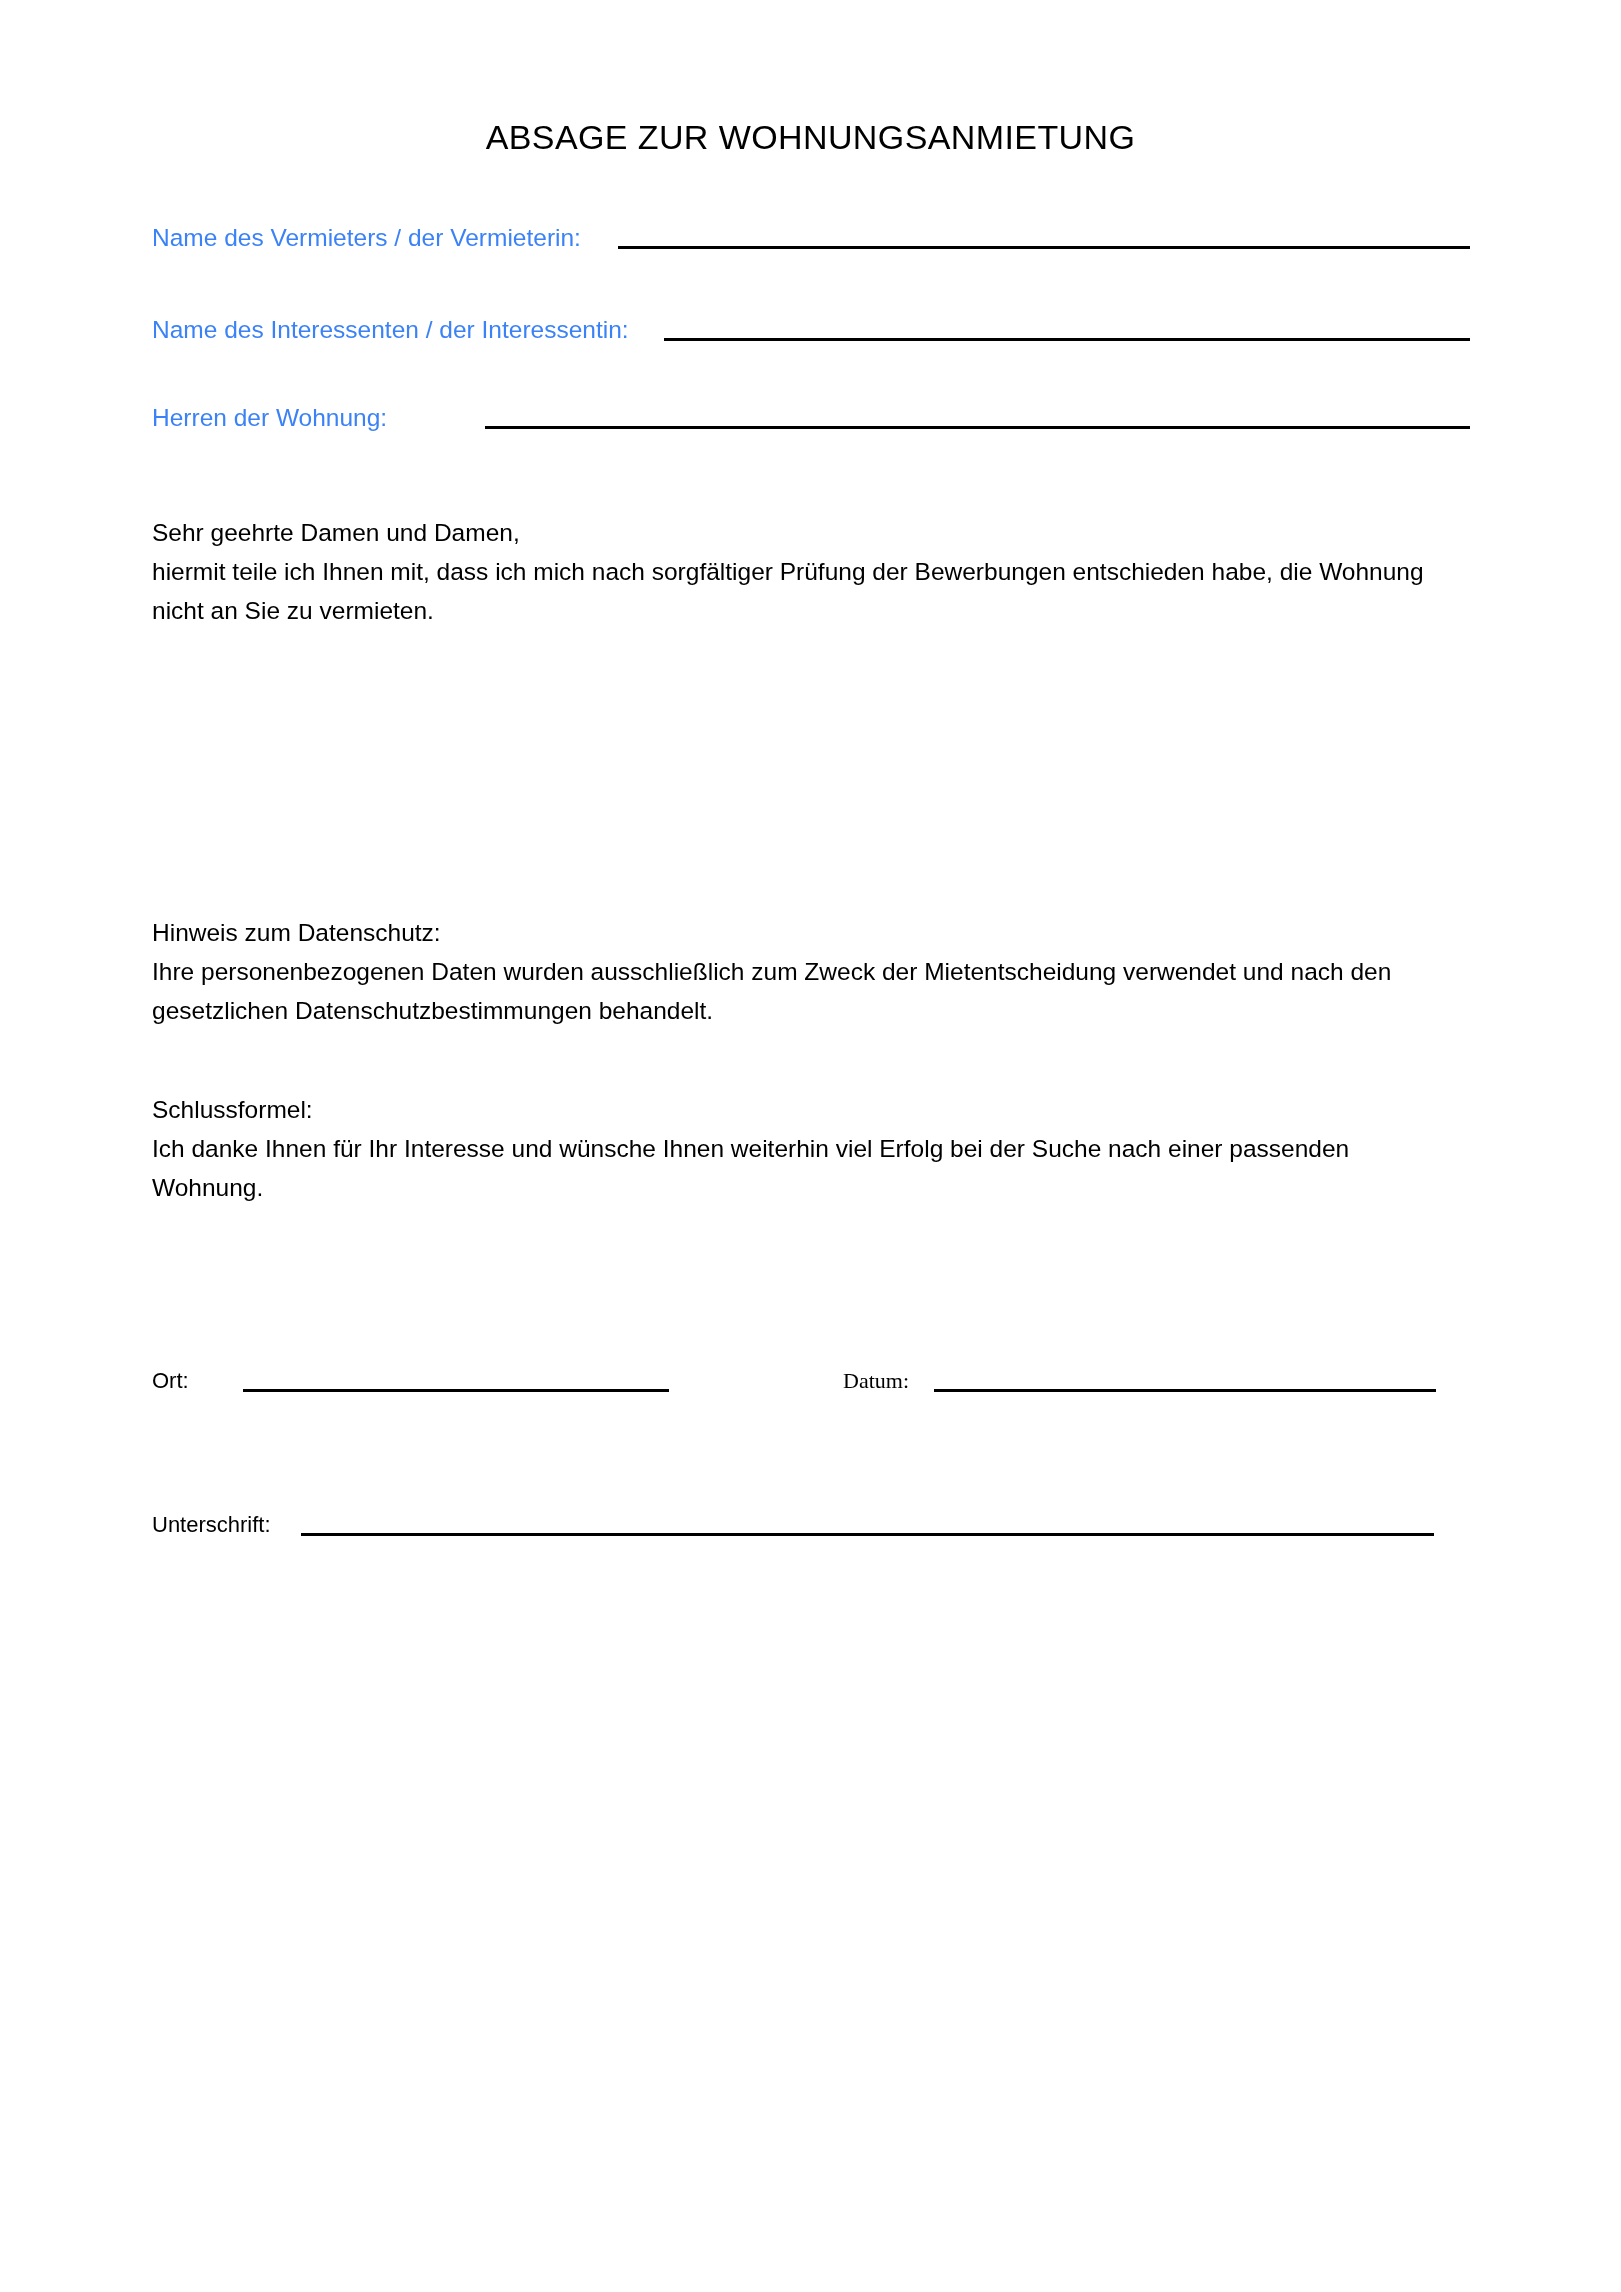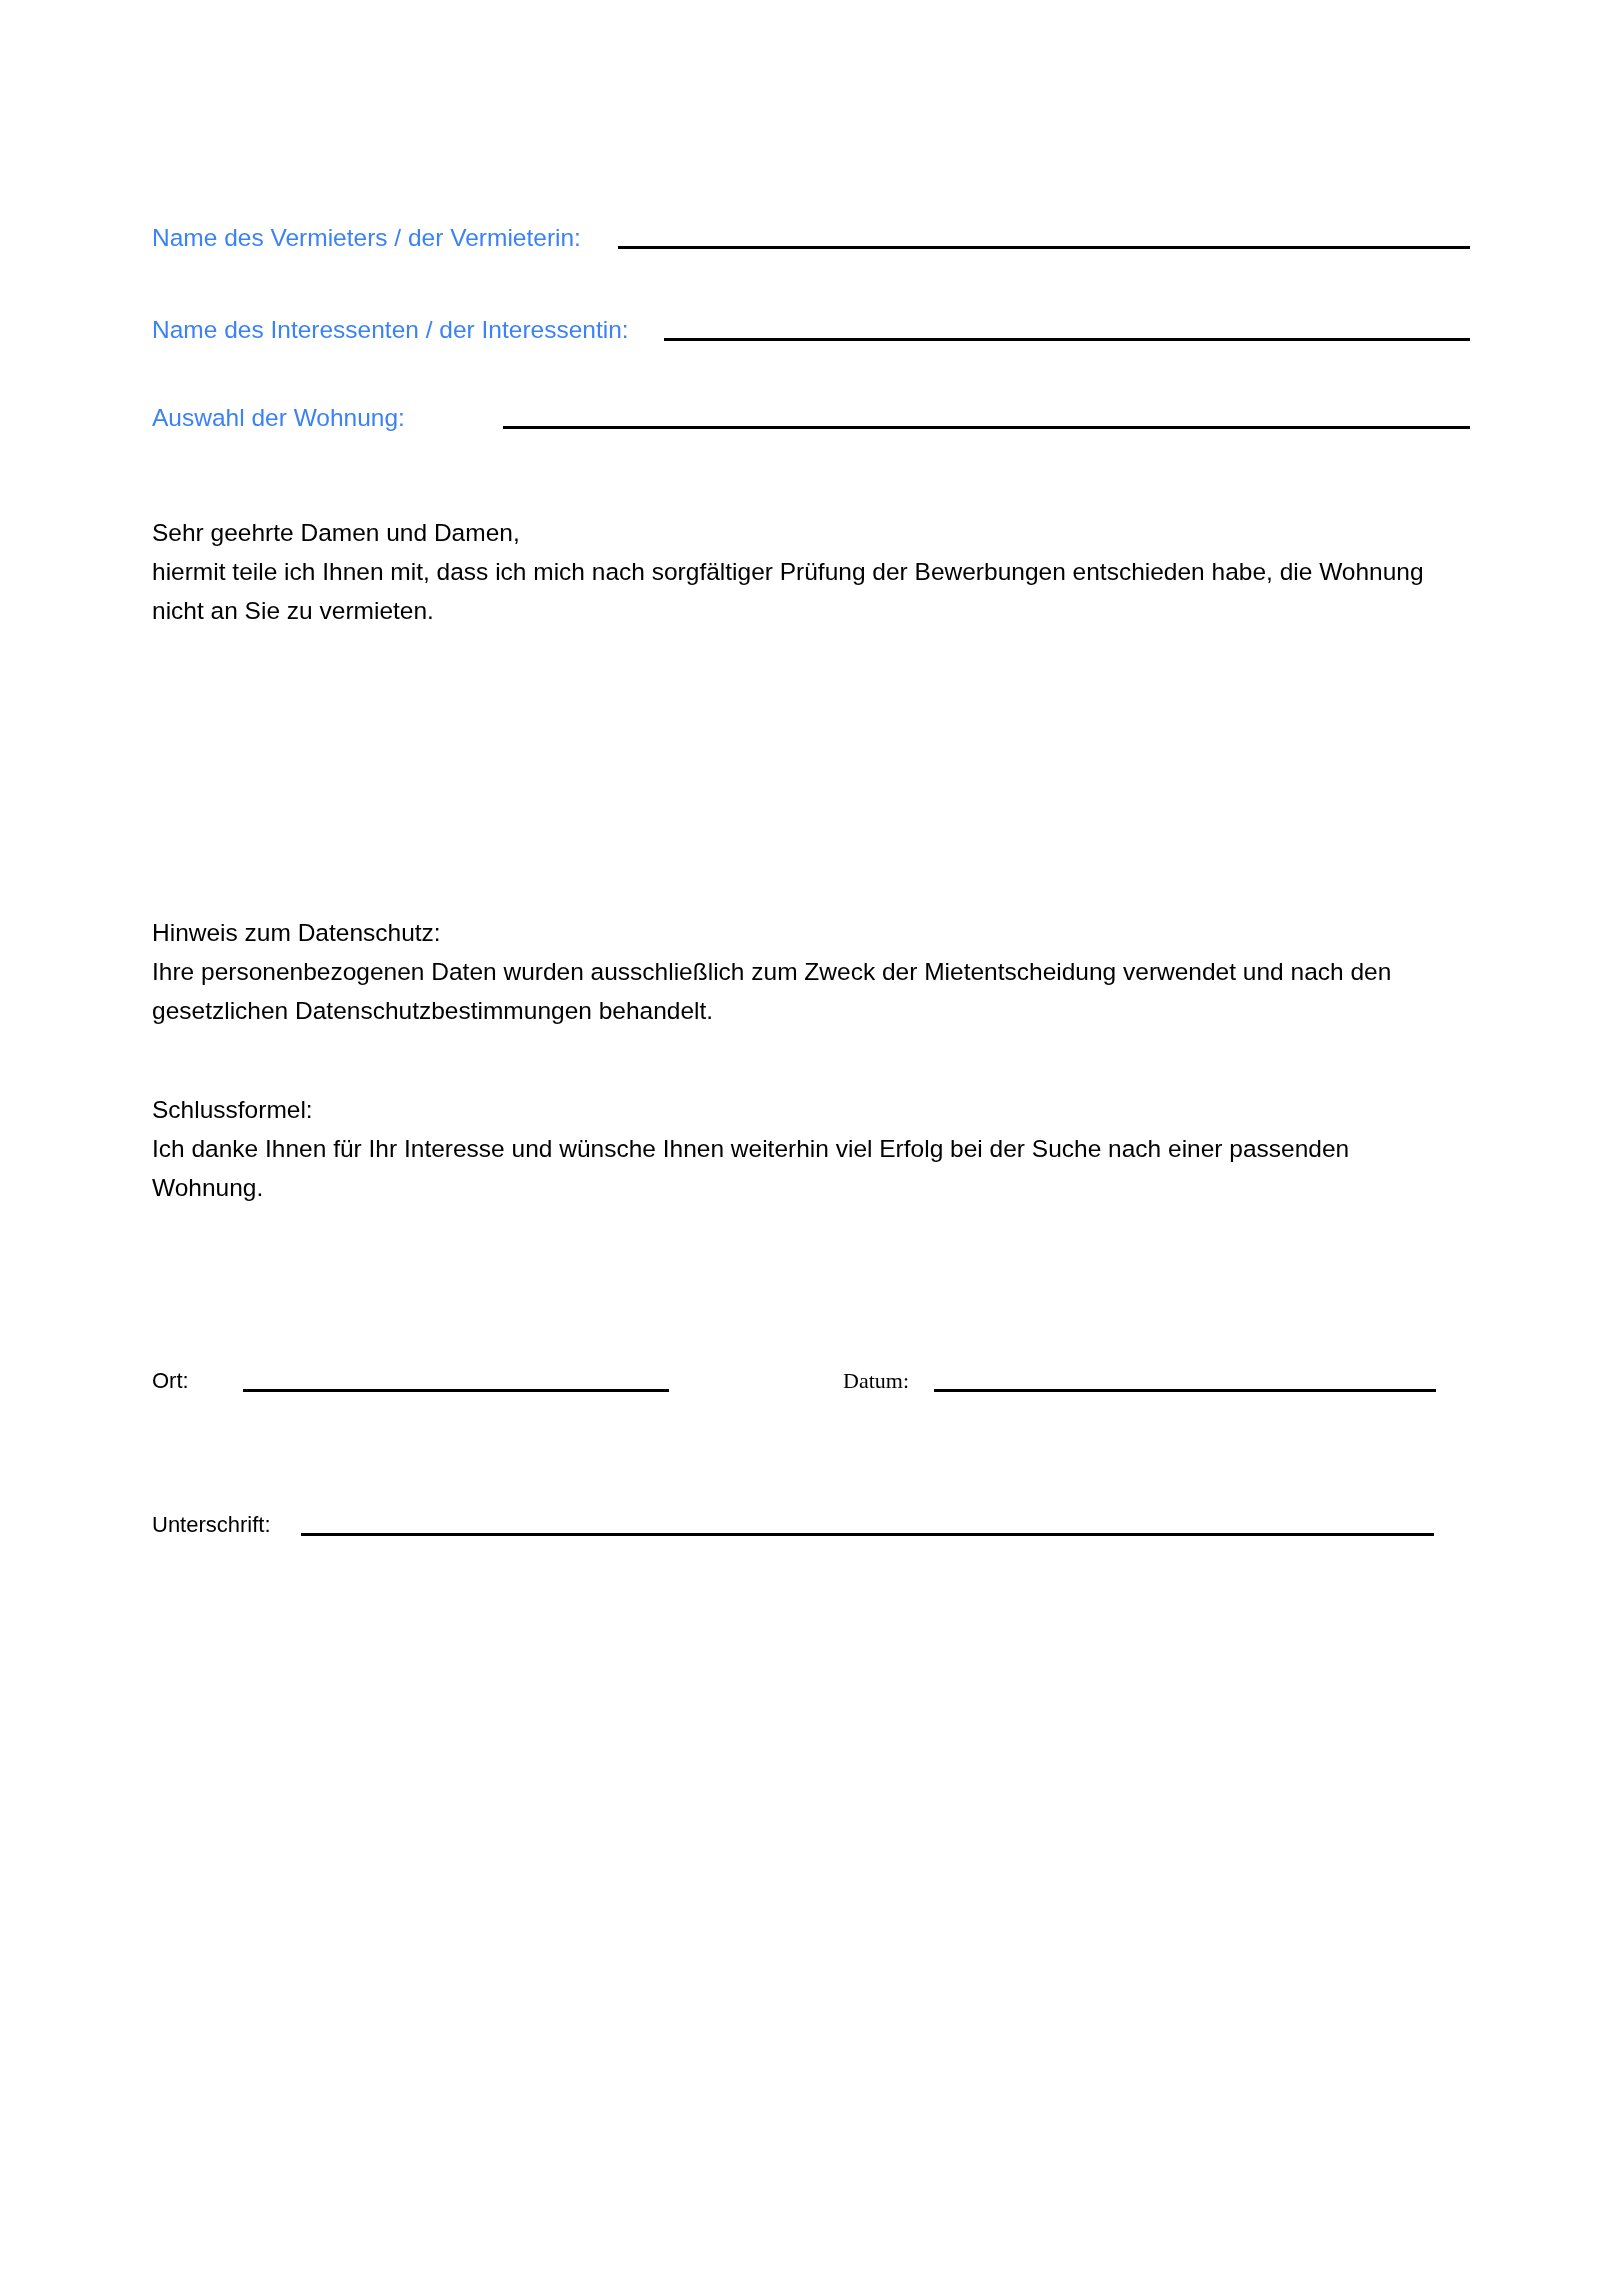--- a/index.html
+++ b/index.html
@@ -130,33 +130,34 @@
   .row-unterschrift .sig-rule {
     width: 1133px;
     margin-left: 30px;
   }
 </style>
 </head>
 <body>
 
 <div class="page">
 
+  <div class="doc-title">ABSAGE ZUR WOHNUNGSANMIETUNG</div>
 
   <div class="field-row row-vermieter">
     <span class="field-label">Name des Vermieters / der Vermieterin:</span>
     <span class="field-rule"></span>
   </div>
 
   <div class="field-row row-interessent">
     <span class="field-label">Name des Interessenten / der Interessentin:</span>
     <span class="field-rule"></span>
   </div>
 
   <div class="field-row row-adresse">
-    <span class="field-label">Auswahl der Wohnung:</span>
+    <span class="field-label">Herren der Wohnung:</span>
     <span class="field-rule"></span>
   </div>
 
   <div class="body-block block-salutation">
     <p class="block-heading">Sehr geehrte Damen und Damen,</p>
     <p>hiermit teile ich Ihnen mit, dass ich mich nach sorgfältiger Prüfung der Bewerbungen entschieden habe, die Wohnung nicht an Sie zu vermieten.</p>
   </div>
 
 
   <div class="body-block block-datenschutz">

